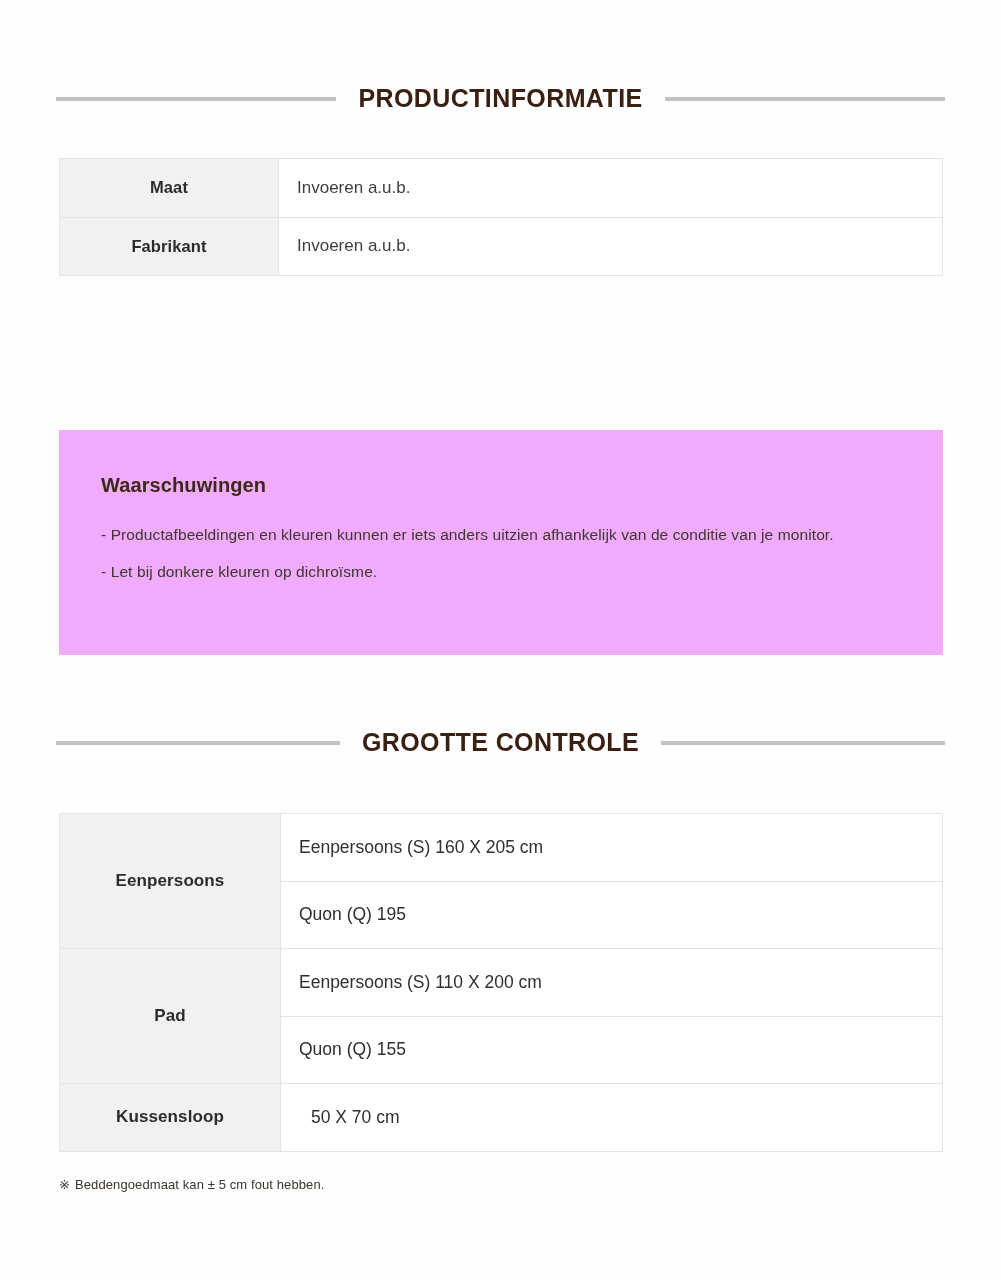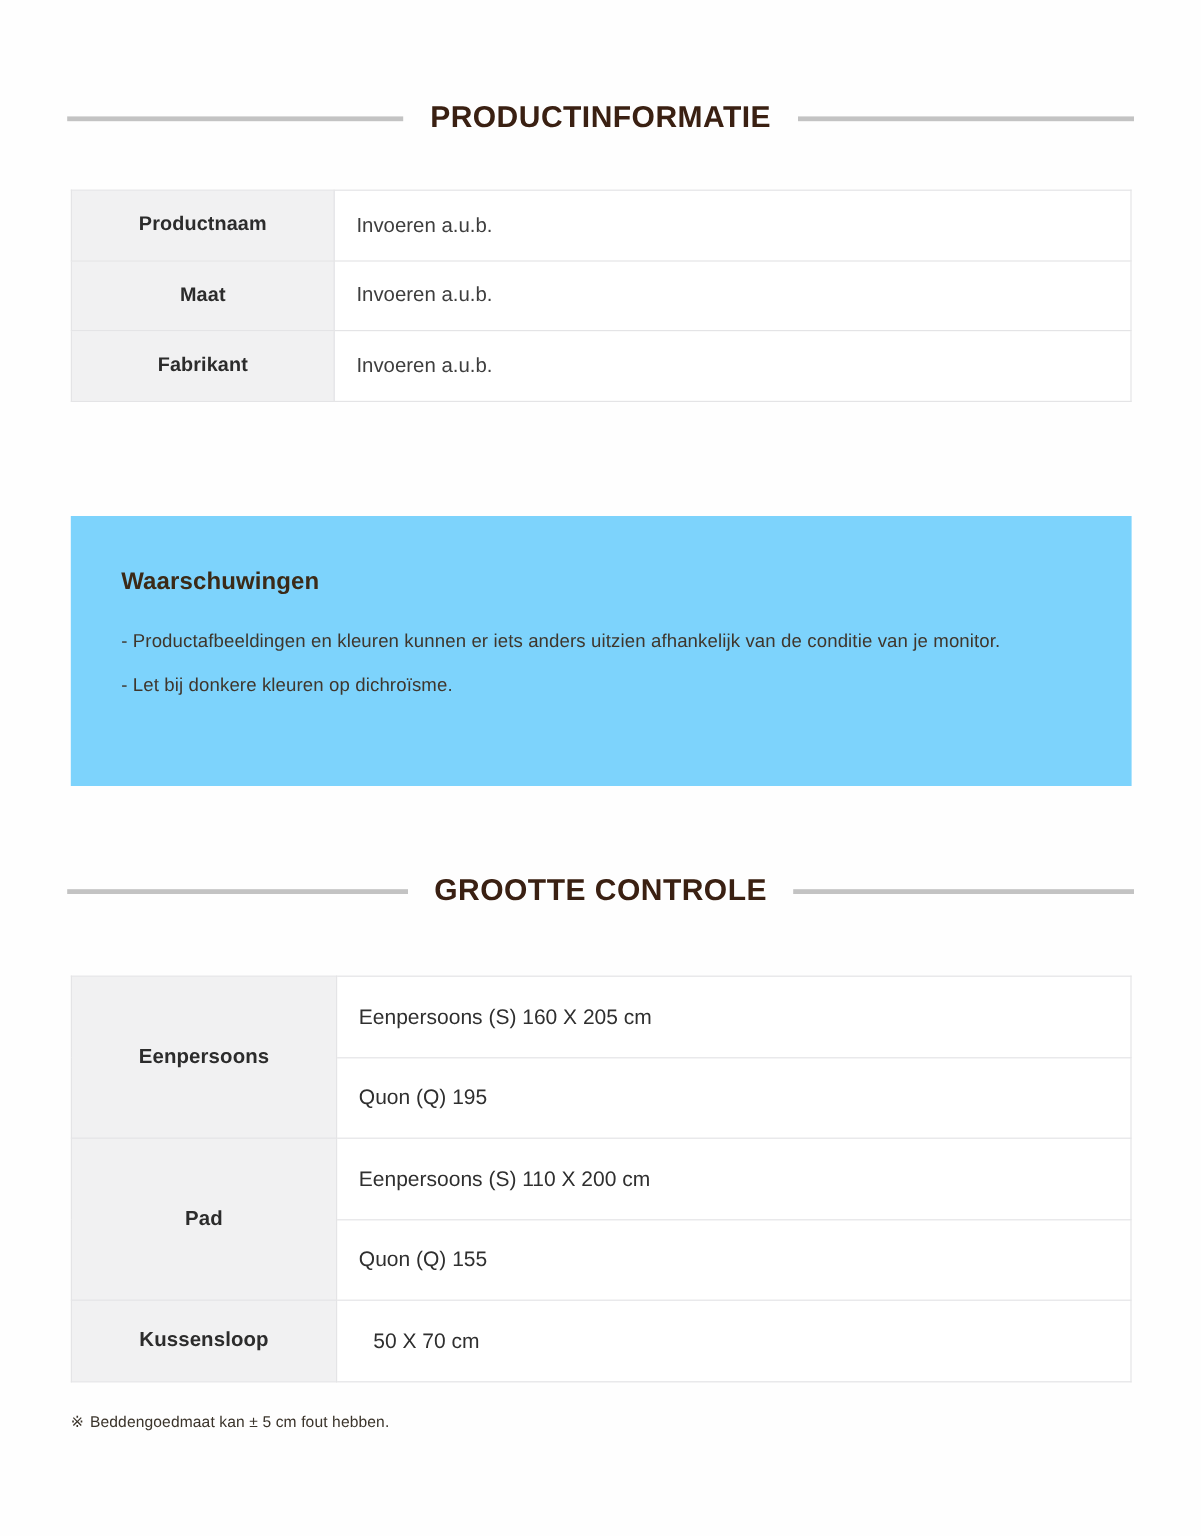--- a/index.html
+++ b/index.html
@@ -78,21 +78,21 @@
   #product-table td { height: 58.5px; }
   #product-table .value-cell { color: #3e3e3e; }
 
   
   .warnings-panel {
     position: absolute;
     left: 59px;
     top: 430px;
     width: 884px;
     height: 225px;
-    background: #7dd3fc;
+    background: #f0abfc;
     padding: 44px 42px 0 42px;
   }
   .warnings-title {
     font-size: 20px;
     font-weight: 700;
     color: #3b2a17;
     letter-spacing: 0.1px;
     margin-bottom: 28px;
   }
   .warnings-list { list-style: none; }
@@ -144,24 +144,20 @@
     <span class="rule"></span>
   </div>
 
   <table class="info-table" id="product-table">
     <colgroup>
         <col class="c1">
         <col class="c2">
       </colgroup>
     <tbody>
       <tr>
-        <td class="label-cell">Productnaam</td>
-        <td class="value-cell">Invoeren a.u.b.</td>
-      </tr>
-      <tr>
         <td class="label-cell">Maat</td>
         <td class="value-cell">Invoeren a.u.b.</td>
       </tr>
       <tr>
         <td class="label-cell">Fabrikant</td>
         <td class="value-cell">Invoeren a.u.b.</td>
       </tr>
     </tbody>
   </table>
 

